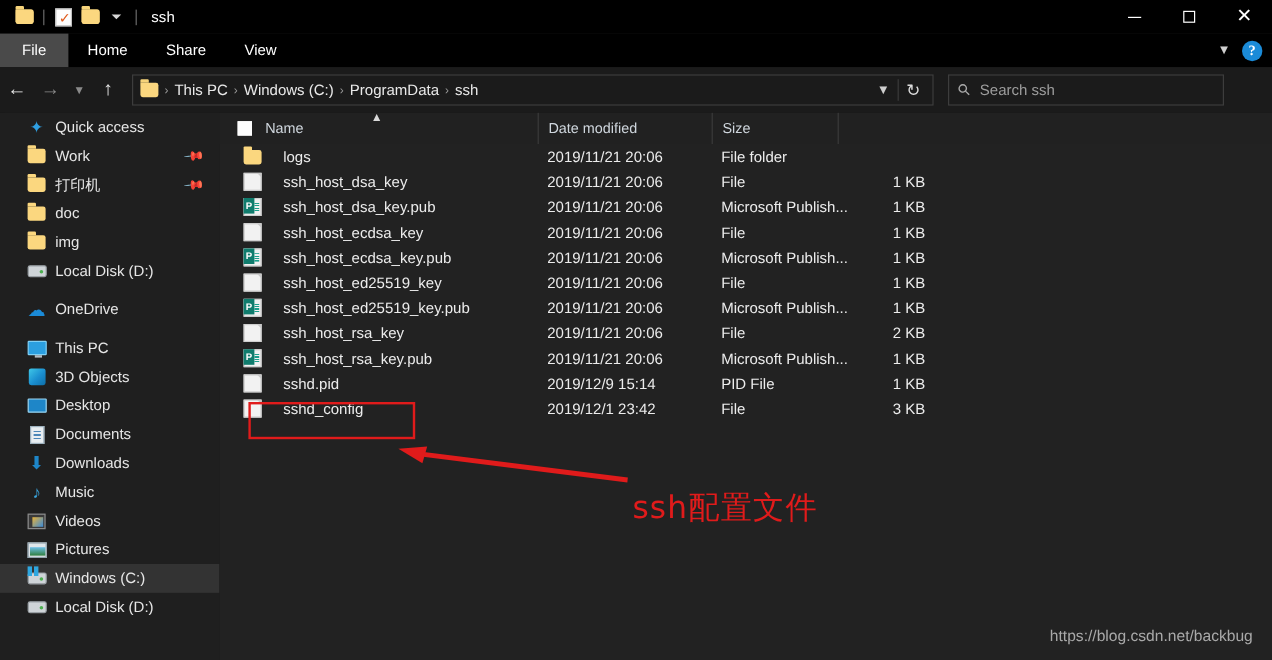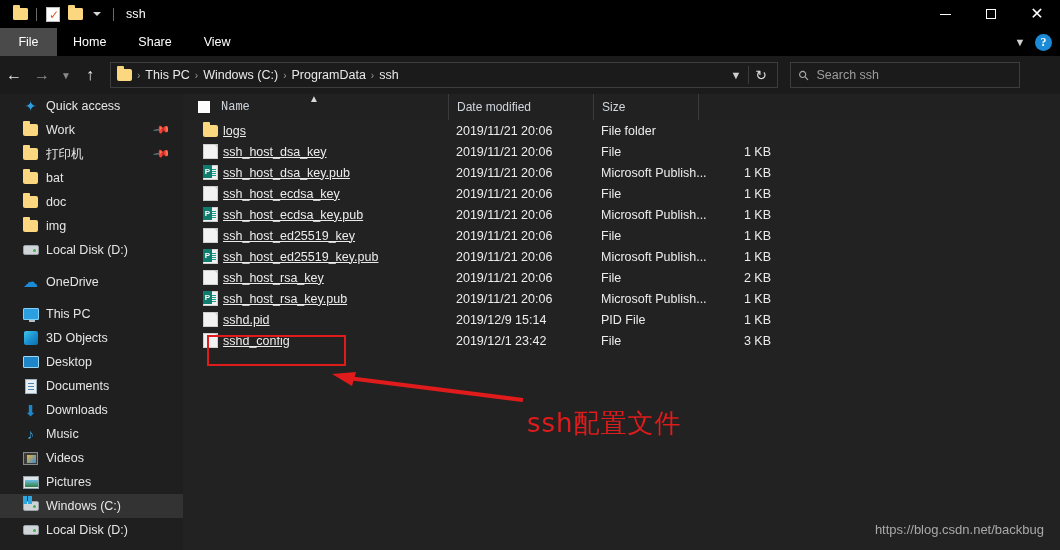--- a/index.html
+++ b/index.html
@@ -202,32 +202,32 @@
   .chk-all {
     position: absolute; left: 15px; top: 7px; width: 12px; height: 12px;
     background: #fdfdfd; border: 1px solid #fdfdfd;
   }
   .col {
     color: #cfd6dd; font-size: 12px; height: 26px;
     display: flex; align-items: center; padding-left: 8px;
     border-left: 1px solid #3b3b3b; position: relative;
   }
   .col.first { border-left: none; padding-left: 38px; }
-  .c-name { width: 265px; font-family: Liberation Mono, monospace; }
+  .c-name { width: 265px; }
   .c-date { width: 145px; }
   .c-type { width: 115px; }
   .c-size { width: 105px; }
   .c-rest { flex: 1; border-left: 1px solid #3b3b3b; height: 26px; }
 
   .rows { position: absolute; left: 0; top: 26px; width: 877px; }
   .row {
     height: 21px; display: flex; align-items: center;
     color: #ececec; font-size: 12.5px;
   }
-  .r-name { width: 265px; display: flex; align-items: center; gap: 5px; padding-left: 20px; text-decoration: underline; }
+  .r-name { width: 265px; display: flex; align-items: center; gap: 18px; padding-left: 20px; }
   .r-date { width: 145px; padding-left: 8px; }
   .r-type { width: 115px; padding-left: 8px; }
   .r-size { width: 105px; padding-left: 8px; text-align: right; padding-right: 14px; }
   .r-size span { display: block; width: 100%; text-align: center; }
 
   .fi { width: 15px; height: 16px; flex: 0 0 15px; position: relative; }
   .fi.folder { height: 12px; background: #fbd77f; border-radius: 0 2px 2px 2px; }
   .fi.folder::before { content:""; position:absolute; left:0; top:-3px; width:7px; height:3px; background:#fbd77f; border-radius:1px 1px 0 0; }
   .fi.file {
     width: 12px; height: 15px; background: #f2f2f2; border: 1px solid #cfcfcf;
@@ -364,26 +364,20 @@
       <span class="side-ico">
           <span class="ic-folder"></span>
         </span>
       <span>打印机</span>
       <span class="pin">📌</span>
     </div>
     <div class="side-item lvl1">
       <span class="side-ico">
           <span class="ic-folder"></span>
         </span>
-      <span>bat</span>
-    </div>
-    <div class="side-item lvl1">
-      <span class="side-ico">
-          <span class="ic-folder"></span>
-        </span>
       <span>doc</span>
     </div>
     <div class="side-item lvl1">
       <span class="side-ico">
           <span class="ic-folder"></span>
         </span>
       <span>img</span>
     </div>
     <div class="side-item lvl1">
       <span class="side-ico">

